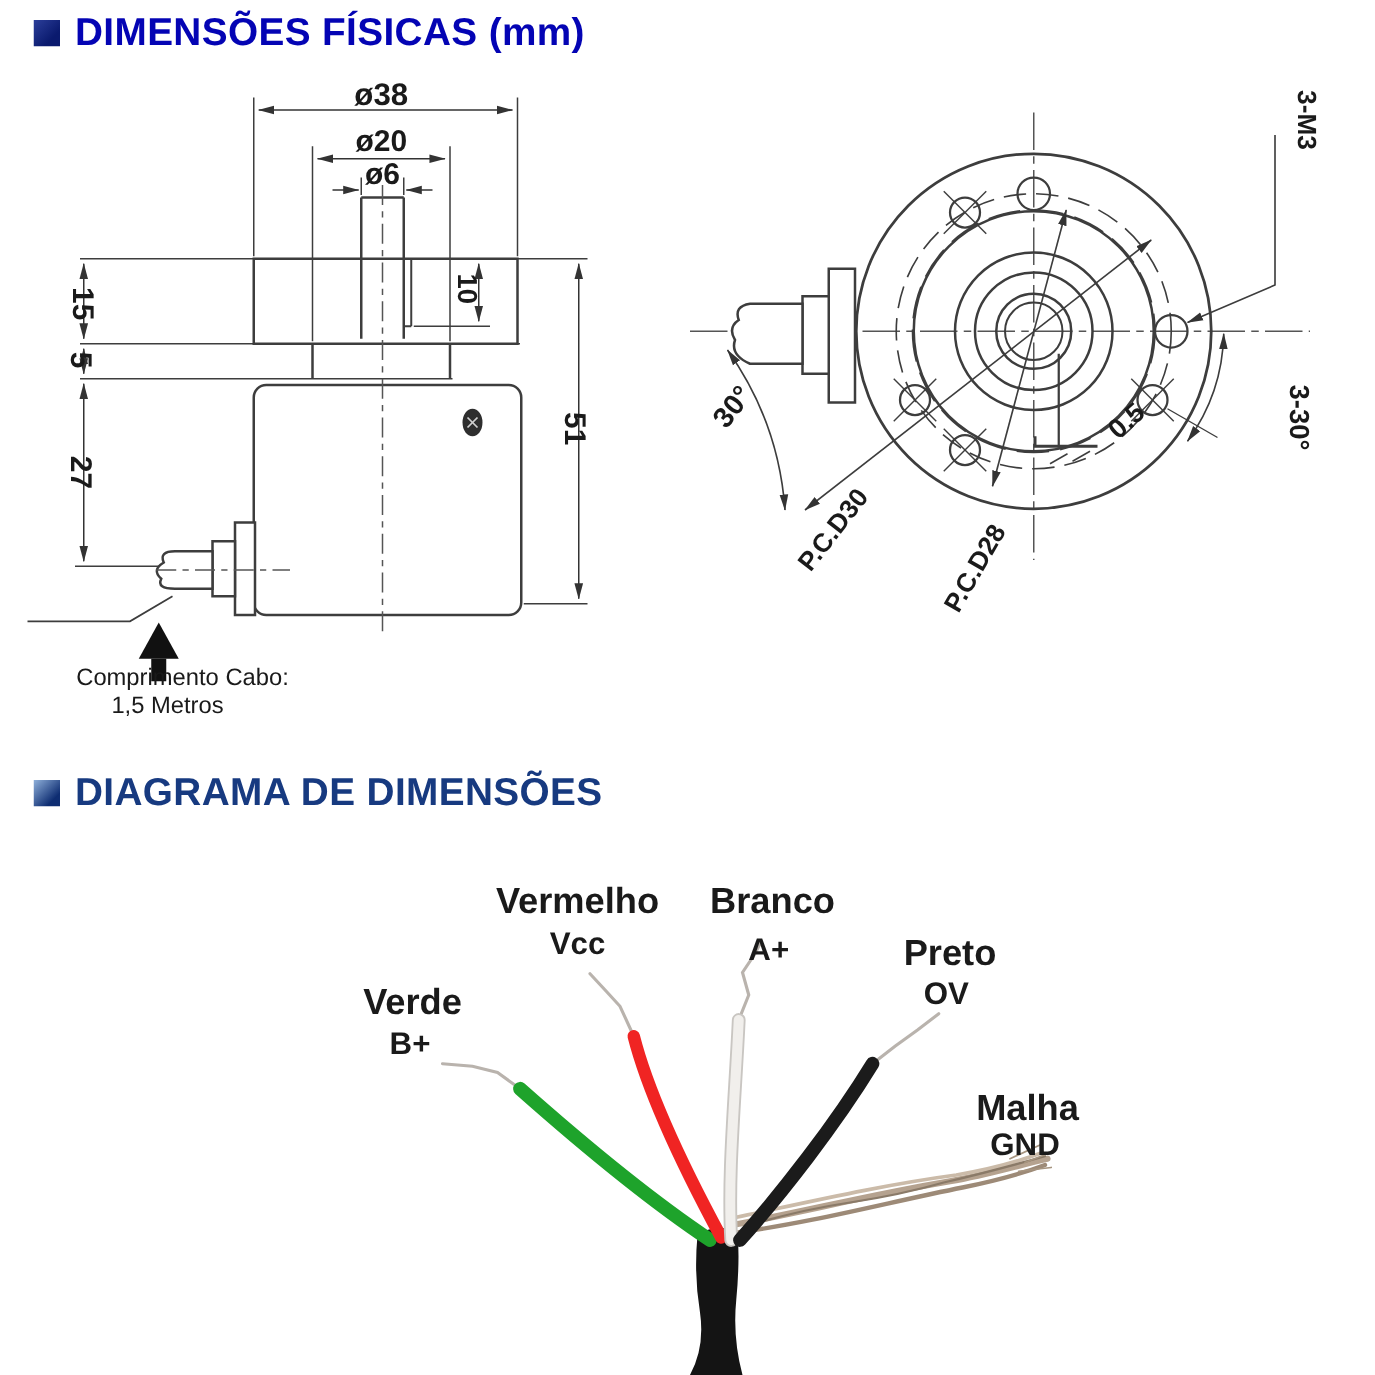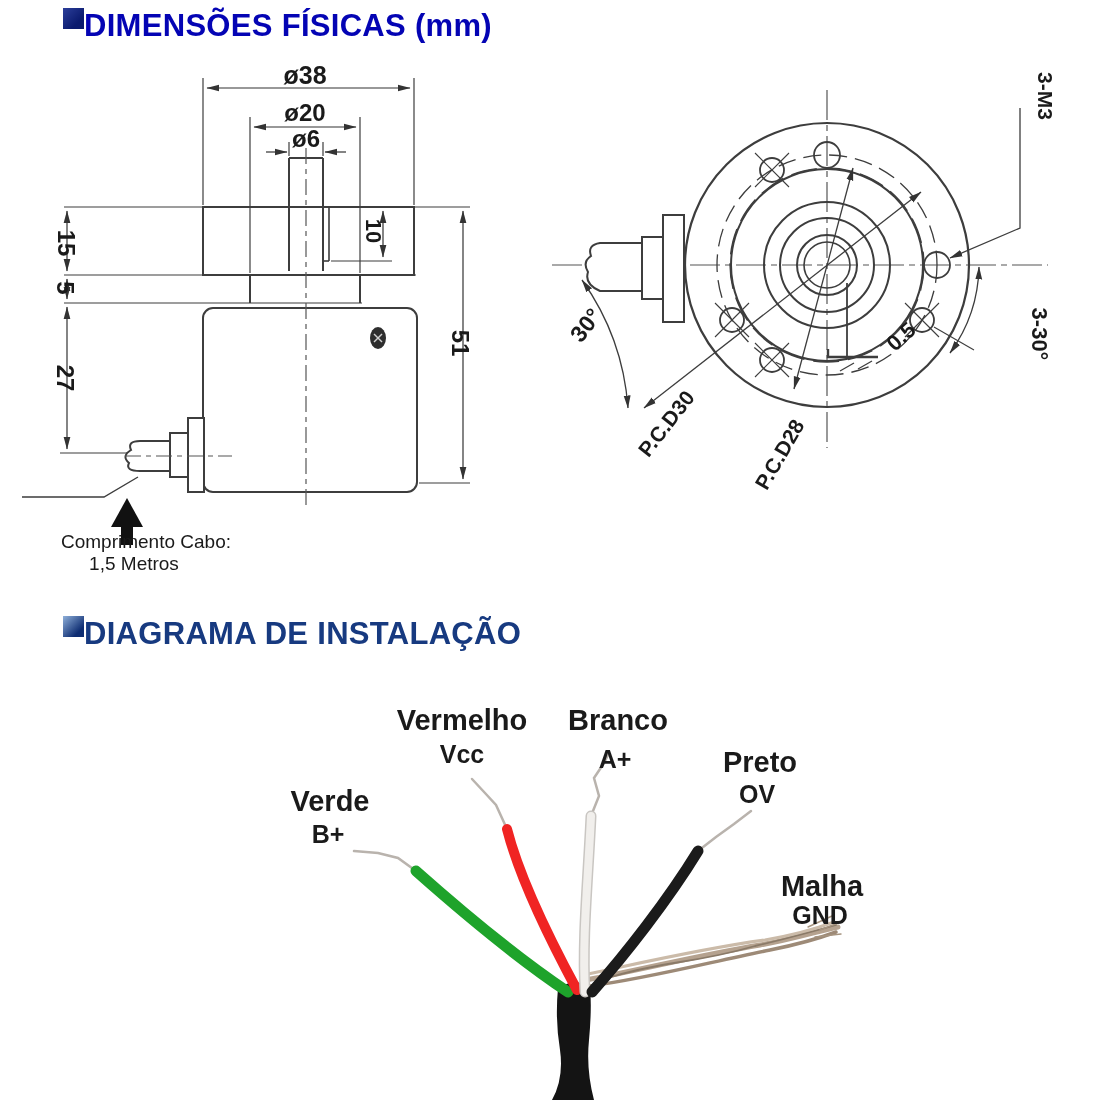--- a/index.html
+++ b/index.html
@@ -1,21 +1,21 @@
 <!DOCTYPE html>
 <html><head>
 <meta charset="utf-8">
 <style>
   html,body{margin:0;padding:0;}
   body{
     width:1100px;height:1100px;position:relative;background:#ffffff;
     font-family:"Liberation Sans", sans-serif;overflow:hidden;
   }
   .section-title{
-    position:absolute;display:flex;align-items:flex-start;margin-left:36px;
+    position:absolute;display:flex;align-items:center;gap:12px;
   }
   .section-title .bullet{
     width:21px;height:21px;flex:0 0 auto;
   }
   .bullet-dim{background:linear-gradient(135deg,#2c3f9a 0%,#0a1a6e 70%);}
   .bullet-inst{background:linear-gradient(135deg,#8fb0da 0%,#0e2d72 75%);}
   .section-title .txt{
     font-weight:bold;font-size:31px;letter-spacing:0.3px;white-space:nowrap;
   }
   .txt-dim{color:#0404b4;}
@@ -27,21 +27,21 @@
 </head>
 <body>
 
 <div class="section-title" style="left:27px;top:8px;">
   <span class="bullet bullet-dim"></span>
   <span class="txt txt-dim">DIMENSÕES FÍSICAS (mm)</span>
 </div>
 
 <div class="section-title" style="left:27px;top:616px;">
   <span class="bullet bullet-inst"></span>
-  <span class="txt txt-inst">DIAGRAMA DE INSTALAÇÃO</span>
+  <span class="txt txt-inst">DIAGRAMA DE DIMENSÕES</span>
 </div>
 
 <svg width="1100" height="600" viewBox="0 0 1100 600" style="top:0;">
   <defs>
     <marker id="ah" viewBox="0 0 12 8" refX="11.5" refY="4" markerWidth="13" markerHeight="9" orient="auto-start-reverse" markerUnits="userSpaceOnUse">
       <path d="M12,4 L0,0.8 L0,7.2 Z" fill="#333"></path>
     </marker>
   </defs>
 
   <g stroke="#3d3d3d" fill="none">

